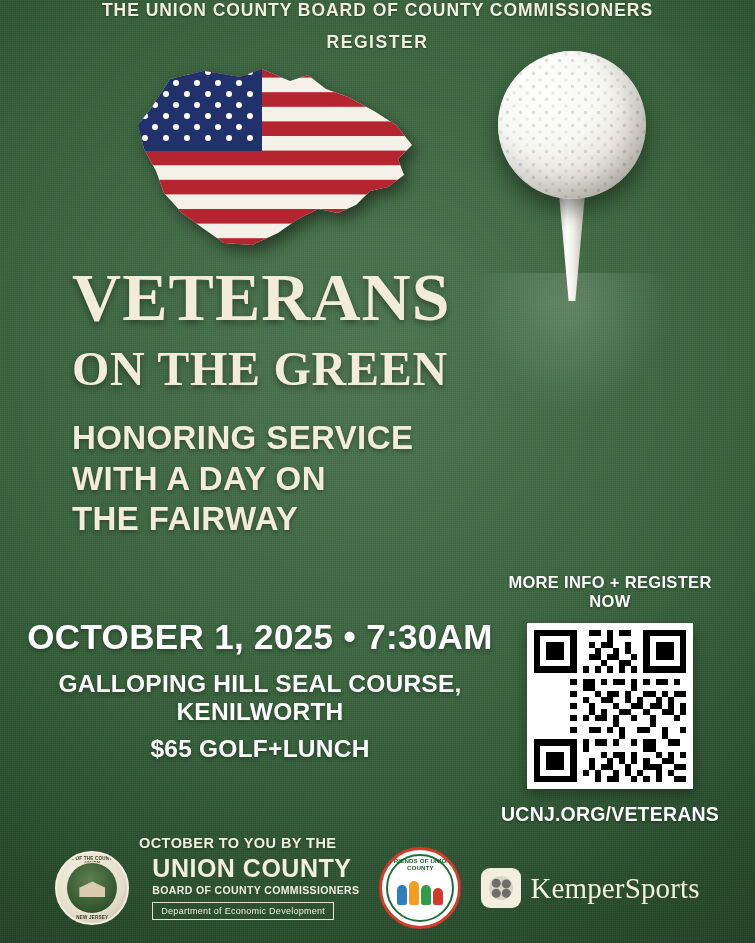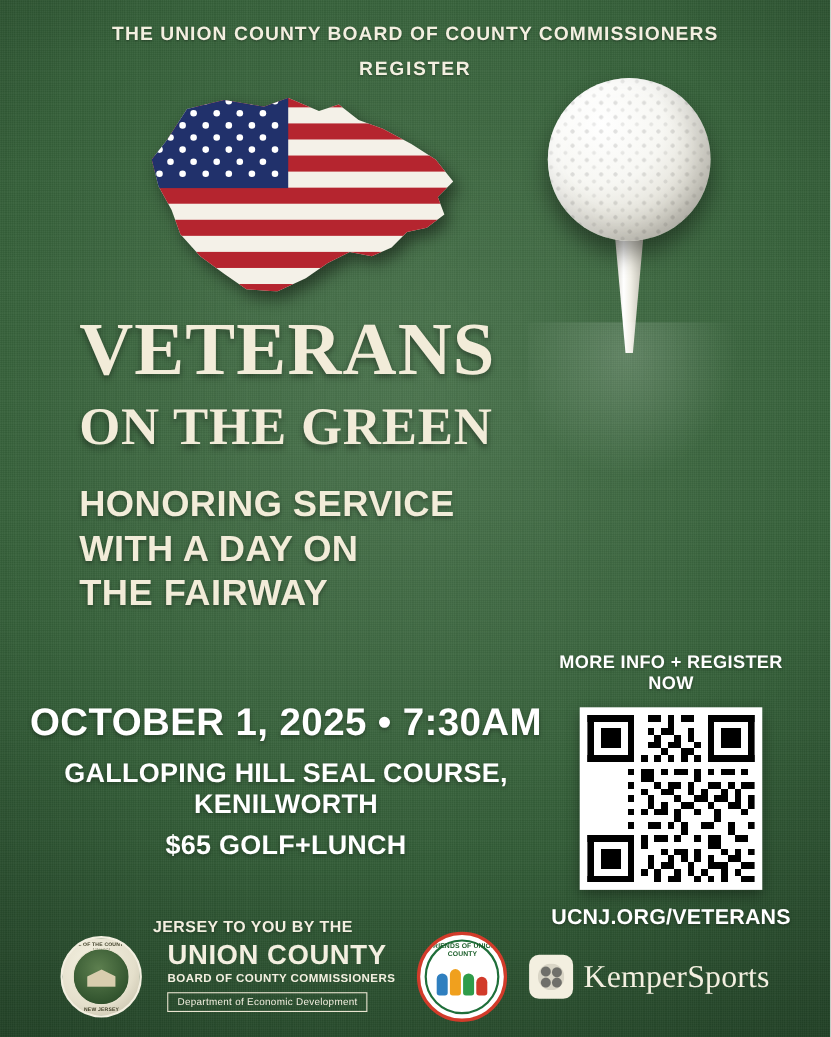--- a/index.html
+++ b/index.html
@@ -33,21 +33,20 @@
     position: absolute;
     inset: 0;
     background: radial-gradient(ellipse 95% 80% at 48% 40%, rgba(255,255,255,0.07), rgba(0,0,0,0.0) 55%, rgba(0,0,0,0.22) 100%);
     pointer-events: none;
     z-index: 2;
   }
   .layer { position: relative; z-index: 5; }
 
   
   .header {
-    padding-top: 20px;
     text-align: center;
   }
   .header .line1 {
     color: #f3efe0;
     font-weight: bold;
     font-size: 17.5px;
     letter-spacing: 0.055em;
     text-shadow: 0 1px 2px rgba(0,0,0,0.35);
   }
   .header .line2 {
@@ -613,21 +612,21 @@
               <rect x="16" y="24" width="1" height="1"></rect>
             <rect x="18" y="24" width="1" height="1"></rect>
               <rect x="23" y="24" width="2" height="1"></rect>
           </g>
         </svg>
       </div>
       <div class="qr-url">UCNJ.ORG/VETERANS</div>
     </div>
   </div>
 
-  <div class="brought">JERSEY TO YOU BY THE</div>
+  <div class="brought">OCTOBER TO YOU BY THE</div>
 
   <div class="footer">
 
     <div class="uc-lockup">
       <div class="seal">
         <div class="seal-text-top">SEAL OF THE COUNTY OF UNION</div>
         <div class="seal-inner"></div>
         <div class="seal-house"></div>
         <div class="seal-text-bottom">NEW JERSEY</div>
       </div>

